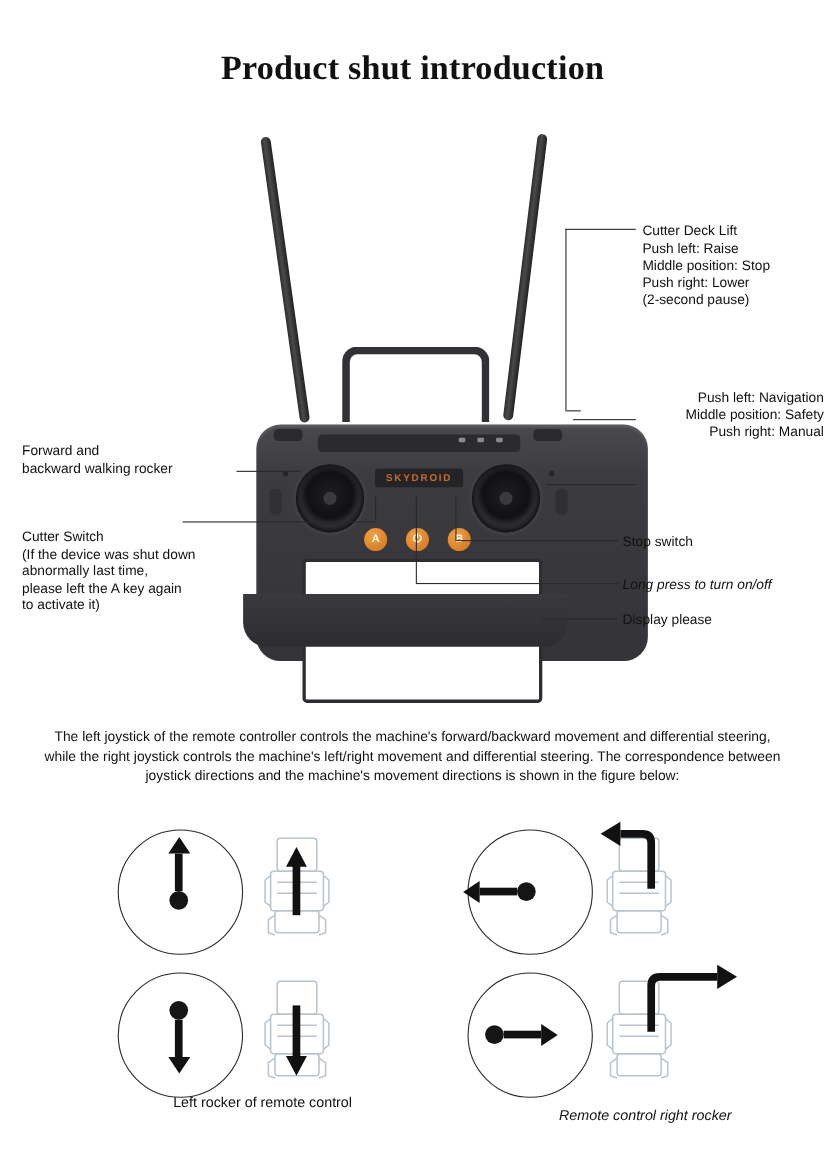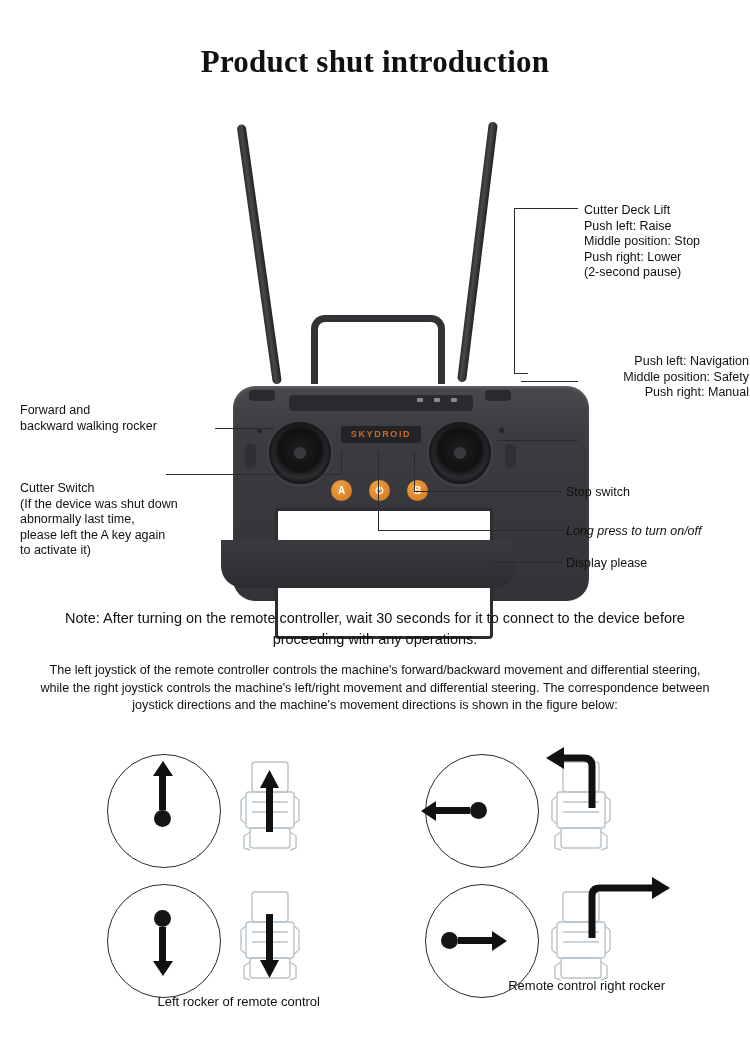--- a/index.html
+++ b/index.html
@@ -347,21 +347,20 @@
 
   <div class="callout left" style="left:20px; top:403px; width:190px;">Forward and
 backward walking rocker</div>
 
   <div class="callout left" style="left:20px; top:481px; width:200px;">Cutter Switch
 (If the device was shut down
 abnormally last time,
 please left the A key again
 to activate it)</div>
 
-  <div class="note">Note: After turning on the remote controller, wait 30 seconds for it to connect to the device before proceeding with any operations.</div>
   <div class="para">The left joystick of the remote controller controls the machine's forward/backward movement and differential steering, while the right joystick controls the machine's left/right movement and differential steering. The correspondence between joystick directions and the machine's movement directions is shown in the figure below:</div>
 
   <div class="diagram">
 
     <div class="circle" style="left:107px; top:10px;"></div>
     <div class="arrow-v" style="left:159px; top:32px; height:34px;"></div>
     <div class="arrowhead ah-up" style="left:153px; top:17px;"></div>
     <div class="knob" style="left:154px; top:66px;"></div>
 
     <div class="mower" style="left:240px; top:12px;">
@@ -455,16 +454,16 @@
         </g>
       </svg>
     </div>
 
     <svg style="position:absolute; left:556px; top:130px;" width="130" height="70" viewBox="0 0 130 70">
       <path d="M36 64 L36 22 Q36 14 44 14 L96 14" stroke="#111" stroke-width="7" fill="none"></path>
       <polygon points="96,3 114,14 96,25" fill="#111"></polygon>
     </svg>
 
     <div class="dg-caption" style="left:60px; top:250px; width:260px;">Left rocker of remote control</div>
-    <div class="dg-caption" style="left:385px; top:234px; width:280px;">Remote control right rocker</div>
+    <div class="dg-caption" style="left:385px; top:262px; width:280px;font-style:italic;">Remote control right rocker</div>
   </div>
 
 </div>
 
 </body></html>

